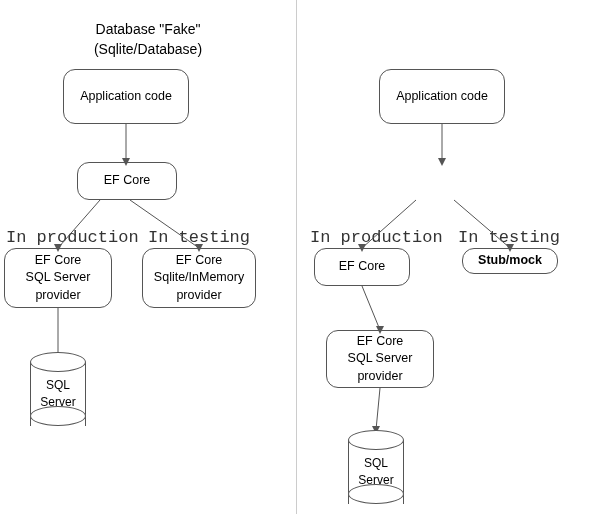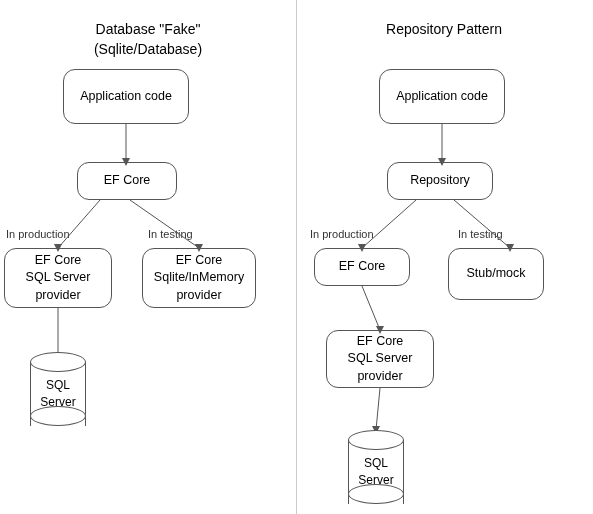--- a/index.html
+++ b/index.html
@@ -49,22 +49,23 @@
     
     .arrows-svg {
       position: absolute;
       top: 0; left: 0;
       width: 100%;
       height: 100%;
       pointer-events: none;
     }
     .label-small {
       position: absolute;
-      font-size: 11px;
+      font-size: 17px;
       color: #333;
+      font-family: Liberation Mono, monospace;
     }
     
     .divider {
       position: absolute;
       top: 0;
       left: 296px;
       width: 1px;
       height: 514px;
       background: #ccc;
     }
@@ -134,45 +135,39 @@
       <line x1="58" y1="308" x2="58" y2="362" stroke="#555" stroke-width="1"></line>
       <polygon points="54,358 58,366 62,358" fill="#555"></polygon>
     </svg>
 
   </div>
 
   <div class="divider"></div>
 
   <div class="diagram-half" id="right-half" style="left:296px;position:absolute;top:0;">
 
-    <div class="diagram-title" style="position:absolute;top:8px;left:0;width:296px;">
-      <span>Repository Pattern</span>
-    </div>
 
     <div class="box" style="left:83px;top:69px;width:126px;height:55px;">
       <span>Application code</span>
     </div>
 
-    <div class="box" style="left:91px;top:162px;width:106px;height:38px;">
-      <span>Repository</span>
-    </div>
 
     <div class="label-small" style="left:14px;top:228px;">
       <span>In production</span>
     </div>
 
     <div class="label-small" style="left:162px;top:228px;">
       <span>In testing</span>
     </div>
 
     <div class="box" style="left:18px;top:248px;width:96px;height:38px;">
       <span>EF Core</span>
     </div>
 
-    <div class="box" style="left:152px;top:248px;width:96px;height:52px;">
+    <div class="box" style="left:166px;top:248px;width:96px;height:26px;font-weight:bold;">
       <span>Stub/mock</span>
     </div>
 
     <div class="box" style="left:30px;top:330px;width:108px;height:58px;">
       <span style="white-space:pre-line;">EF Core
 SQL Server
 provider</span>
     </div>
 
     <div class="cyl-wrapper" style="left:52px;top:430px;width:56px;height:80px;">

